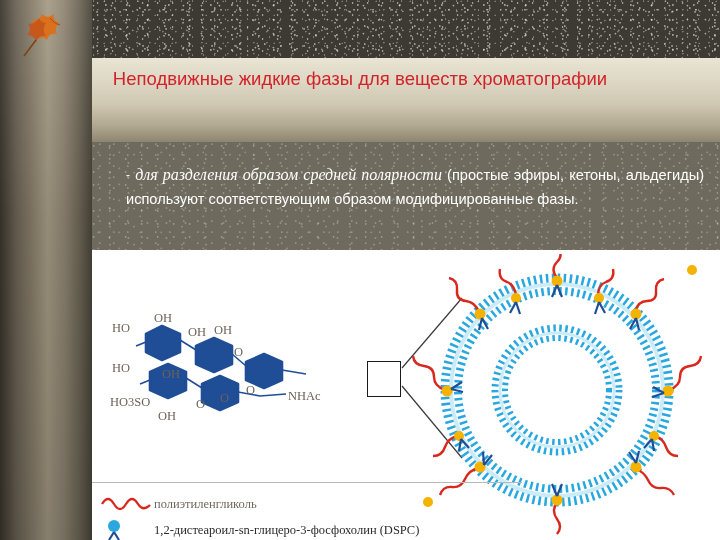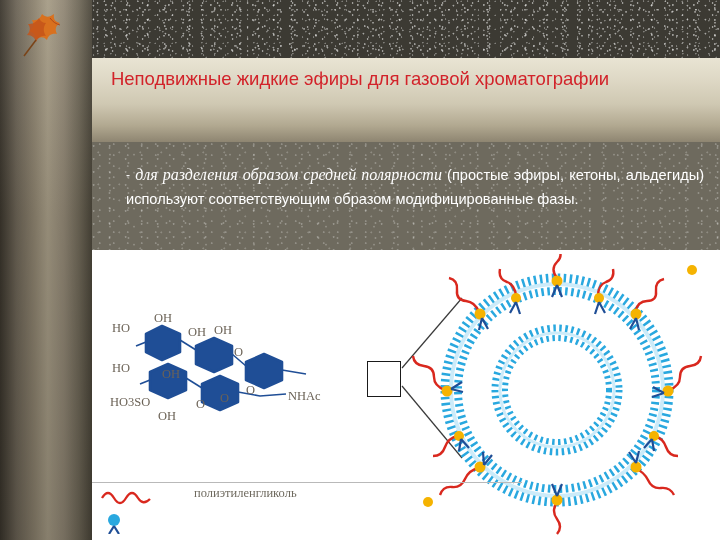--- a/index.html
+++ b/index.html
@@ -176,23 +176,22 @@
 
   
   .legend {
     position: absolute;
     left: 8px;
     bottom: 2px;
     width: 420px;
   }
   .legend-row {
     display: flex;
-    align-items: flex-start;
+    align-items: flex-end;
     height: 26px;
-    gap: 40px;
   }
   .legend-mark {
     width: 54px;
     height: 20px;
     flex: 0 0 54px;
     position: relative;
   }
   .legend-text {
     font-family: "Liberation Serif", serif;
     font-size: 12.5px;
@@ -227,21 +226,21 @@
         <path d="M27 10 C24 15 20 16 16 16 C19 20 18 24 15 27 C20 27 23 30 24 34 C26 29 30 27 34 28 C31 24 31 19 34 15 C31 15 28 13 27 10 Z" fill="#c4541a" opacity="0.85"></path>
         <path d="M24 32 L12 48" stroke="#7a4418" stroke-width="1.6" fill="none"></path>
         <path d="M38 10 C41 14 44 16 48 17" stroke="#b0491a" stroke-width="1" fill="none"></path>
       </g>
     </svg>
   </div>
 
   <div class="top-strip"></div>
 
   <div class="title-band"></div>
-  <div class="title-text">Неподвижные жидкие эфиры для газовой хроматографии</div>
+  <div class="title-text">Неподвижные жидкие фазы для веществ хроматографии</div>
 
   <div class="body-band"></div>
   <div class="body-text">
     <span class="lead-dash">-</span>
     <span class="em">для разделения образом средней полярности</span>
     <span>(простые эфиры, кетоны, альдегиды) используют соответствующим образом модифицированные фазы.</span>
   </div>
 
   <div class="figure-area">
 
@@ -365,17 +364,18 @@
         </div>
         <div class="legend-text dim">полиэтиленгликоль</div>
       </div>
       <div class="legend-row">
         <div class="legend-mark">
           <svg width="54" height="22" viewBox="0 0 54 22">
             <circle cx="14" cy="8" r="6" fill="#29a8df"></circle>
             <path d="M14 14 l-5 8 M14 14 l5 8" stroke="#1f4e96" stroke-width="2.2" fill="none"></path>
           </svg>
         </div>
+        <div class="legend-text">1,2-дистеароил-sn-глицеро-3-фосфохолин (DSPC)</div>
       </div>
     </div>
 
   </div>
 </div>
 
 </body></html>

